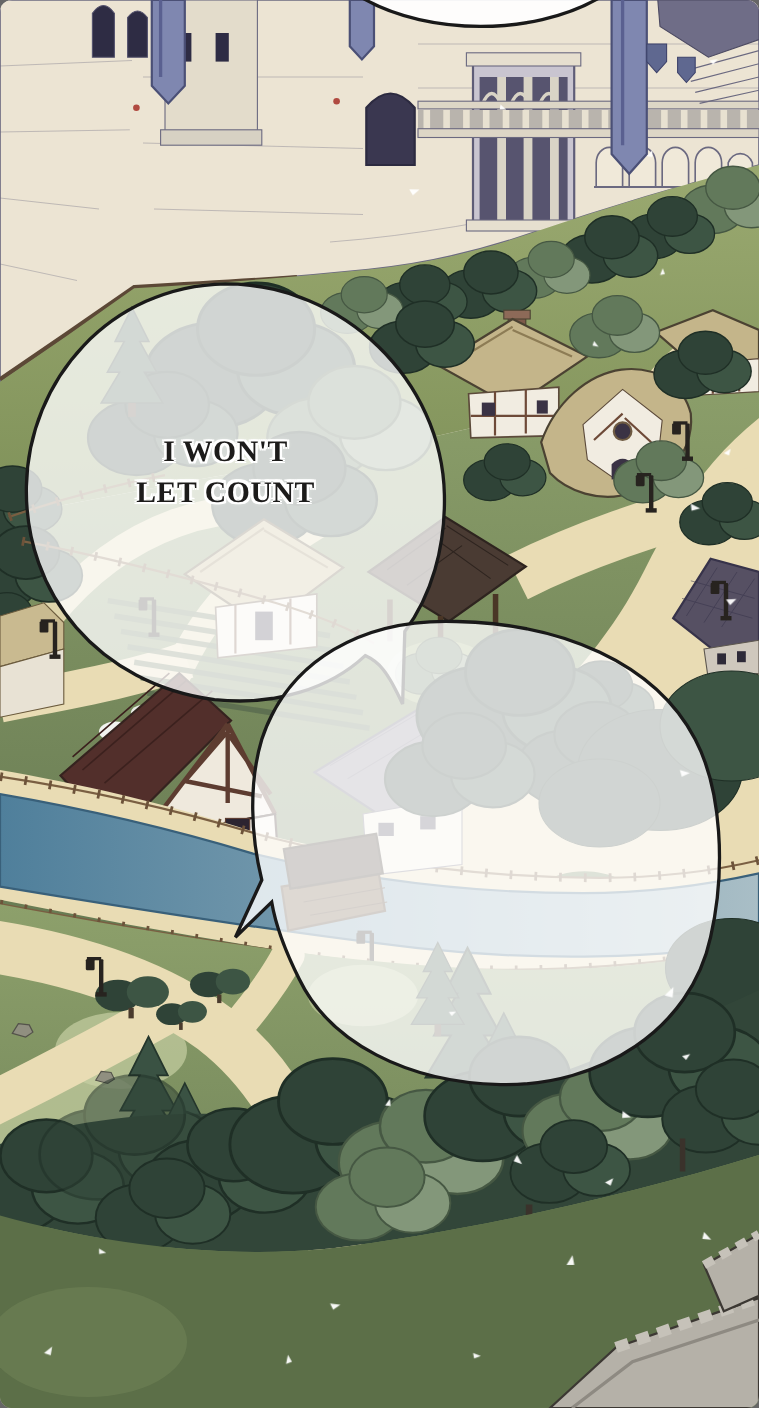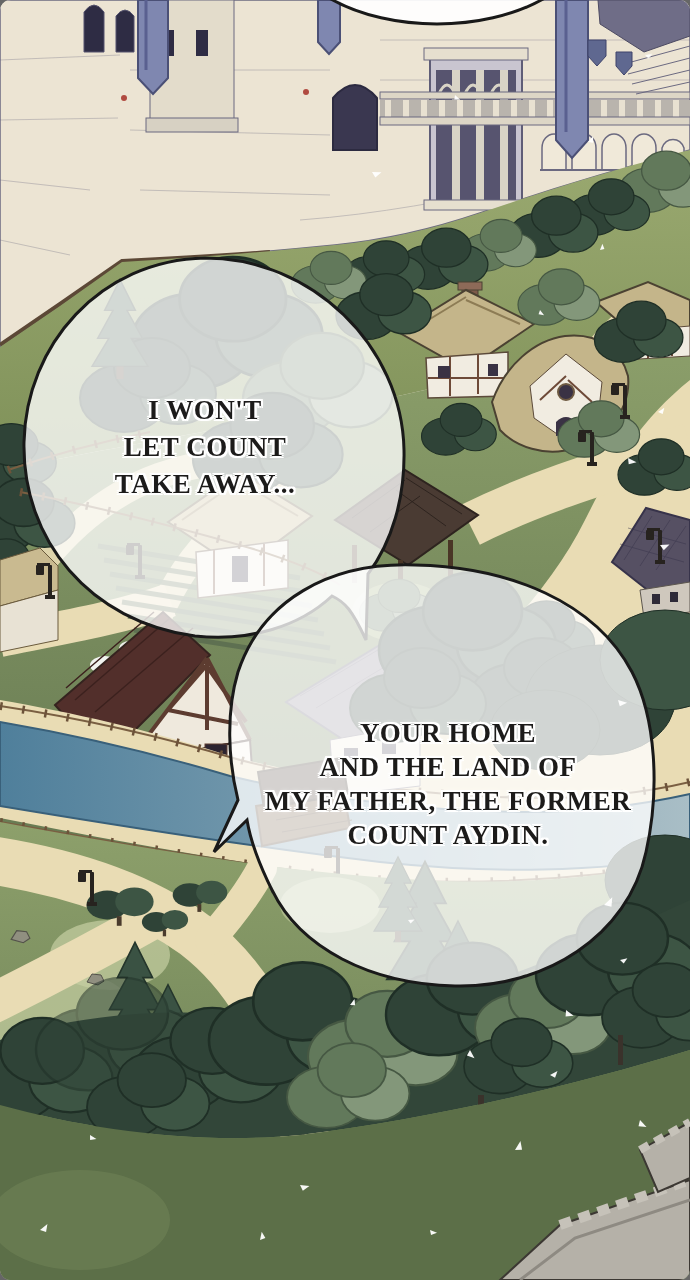--- a/index.html
+++ b/index.html
@@ -383,22 +383,15 @@
   <ellipse cx="437" cy="-64" rx="152" ry="88" class="f-bubble" fill-opacity="0.92" stroke="var(--bubble_outline,#191919)" stroke-width="3"></ellipse>
 
   <path class="f-bubble" fill-opacity="0.78" stroke="var(--bubble_outline,#191919)" stroke-width="3" d="M205,258C312,258 402,346 404,450C405,498 392,542 368,574L366,640C352,610 345,602 332,596C300,626 250,642 195,636C90,622 22,540 24,442C26,345 100,260 205,258Z"></path>
 
   <path class="f-bubble" fill-opacity="0.78" stroke="var(--bubble_outline,#191919)" stroke-width="3" d="M415,565C510,567 595,602 632,672C656,718 660,790 646,852C628,936 545,988 455,986C370,984 300,948 272,890C258,862 250,838 247,820L214,852L238,800C228,760 226,712 238,672C262,600 330,562 415,565Z"></path>
 </svg>
 
   <div class="speech-text b1">
     <div class="line">I WON'T</div>
     <div class="line">LET COUNT</div>
-    <div class="line">TAKE AWAY...</div>
   </div>
 
-  <div class="speech-text b2">
-    <div class="line">YOUR HOME</div>
-    <div class="line">AND THE LAND OF</div>
-    <div class="line">MY FATHER, THE FORMER</div>
-    <div class="line">COUNT AYDIN.</div>
-  </div>
 </div>
 
 </body></html>

